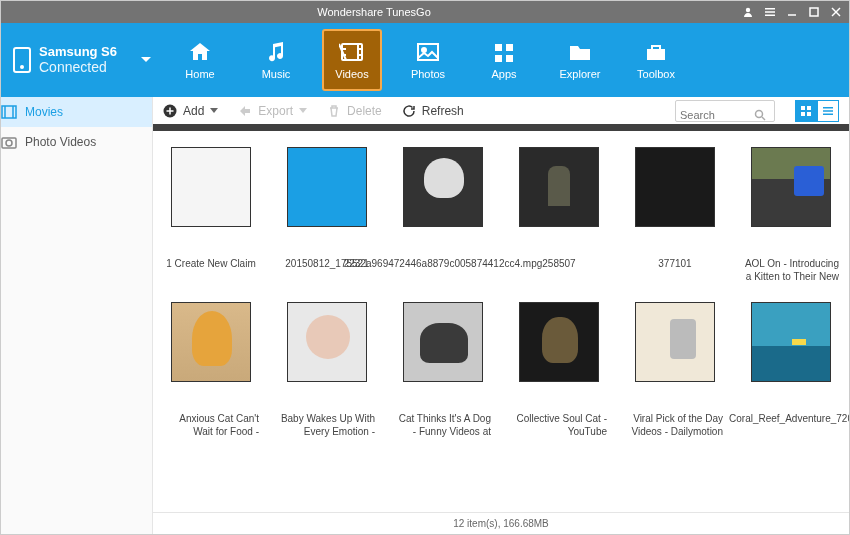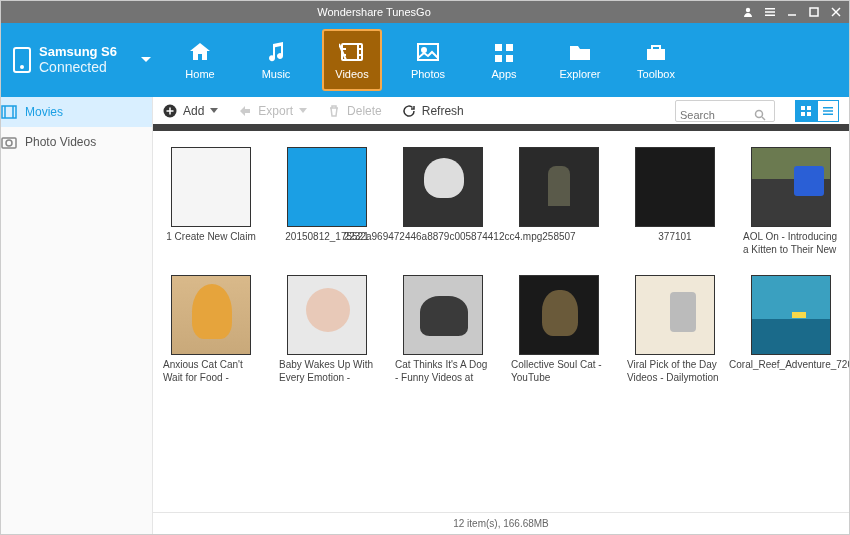--- a/index.html
+++ b/index.html
@@ -46,21 +46,21 @@
 .viewtoggle { display: flex; }
 .viewbtn { width: 22px; height: 22px; border: 1px solid #1b9fe4; display: inline-flex; align-items: center; justify-content: center; cursor: pointer; }
 .viewbtn.active { background: #1b9fe4; color: #fff; }
 .viewbtn:not(.active) { color: #1b9fe4; background: #fff; }
 
 
 .grid { flex: 1; overflow: auto; padding: 16px 10px; }
 .gridrow { display: flex; gap: 20px; margin-bottom: 18px; }
 .thumbcell { width: 96px; display: flex; flex-direction: column; align-items: center; gap: 4px; cursor: pointer; }
 .thumb { width: 80px; height: 80px; border: 1px solid #333; background: #888; display: flex; align-items: center; justify-content: center; overflow: hidden; }
-.thumblabel { font-size: 10px; text-align: left; color: #444; line-height: 1.25; max-height: 26px; overflow: hidden; }
+.thumblabel { font-size: 10px; text-align: right; color: #444; line-height: 1.25; max-height: 26px; overflow: hidden; margin-top: 27px; }
 
 
 .th-form { background: #f5f5f5; display: flex; flex-direction: column; padding: 4px; justify-content: flex-start; }
 .th-form .ln { height: 3px; background: #ccc; margin: 2px 0; }
 .th-apps { background: #1b9fe4; display: grid; grid-template-columns: repeat(5,1fr); grid-auto-rows: 12px; gap: 2px; padding: 3px; }
 .th-apps span { background: #fff; border-radius: 2px; }
 .th-tiger { background: #333; position: relative; }
 .th-tiger::before { content:""; position: absolute; top: 10px; left: 20px; width: 40px; height: 40px; background: #ddd; border-radius: 50% 50% 40% 40%; }
 .th-lady { background: #2a2a2a; position: relative; }
 .th-lady::before { content:""; position:absolute; top:18px; left:28px; width:22px; height:40px; background:#5a5a4a; border-radius:8px 8px 0 0; }

